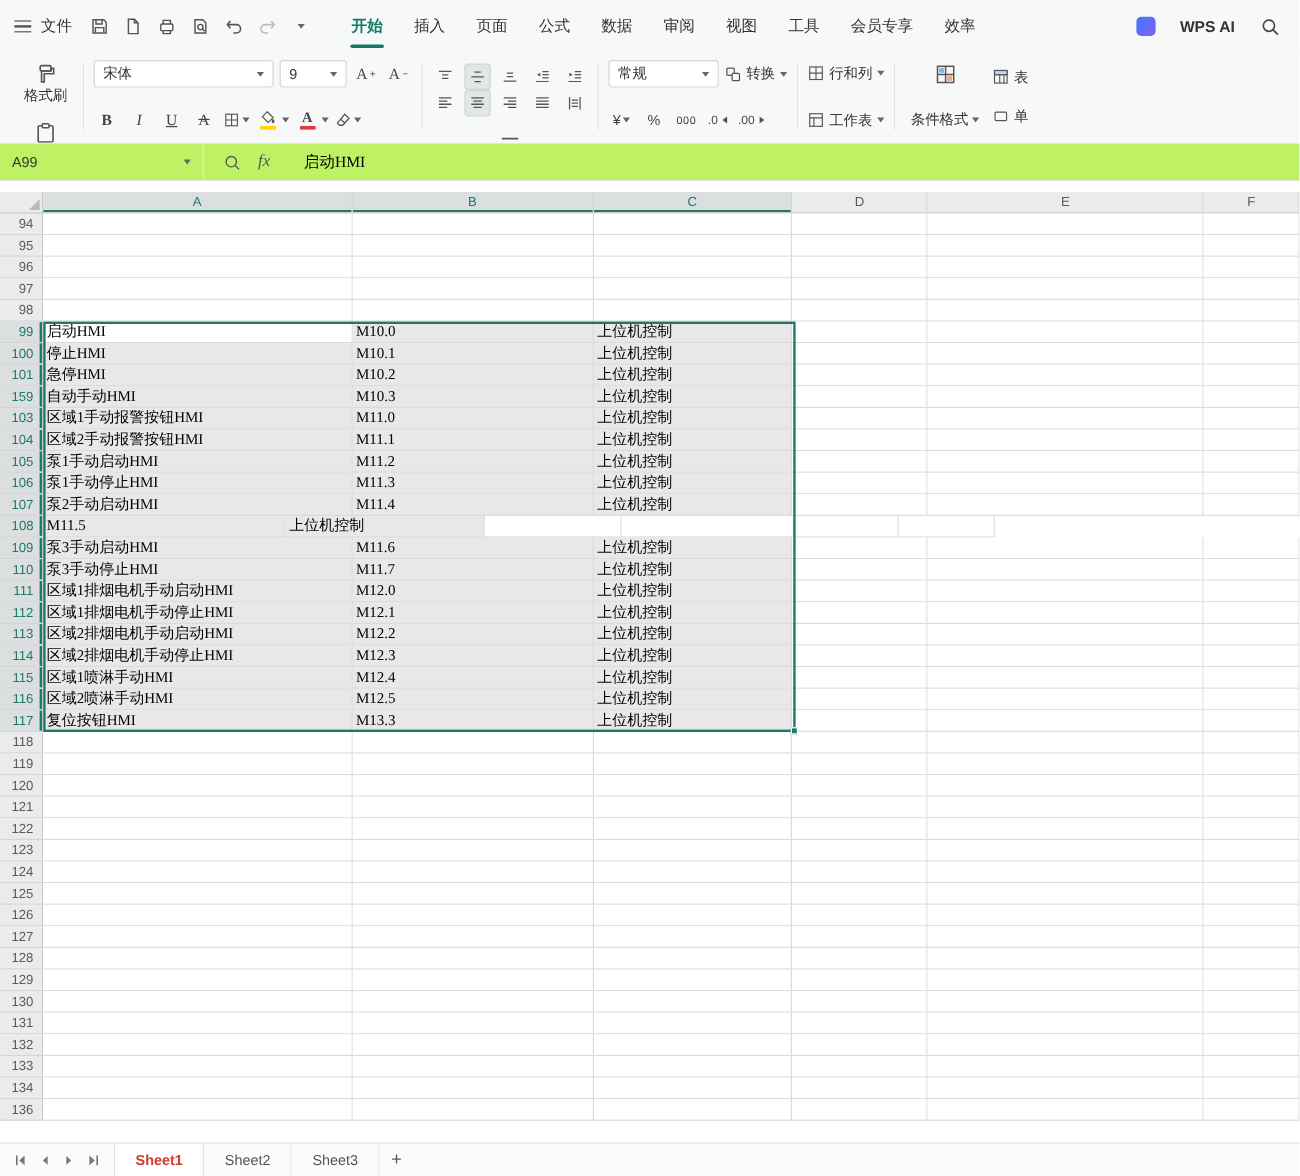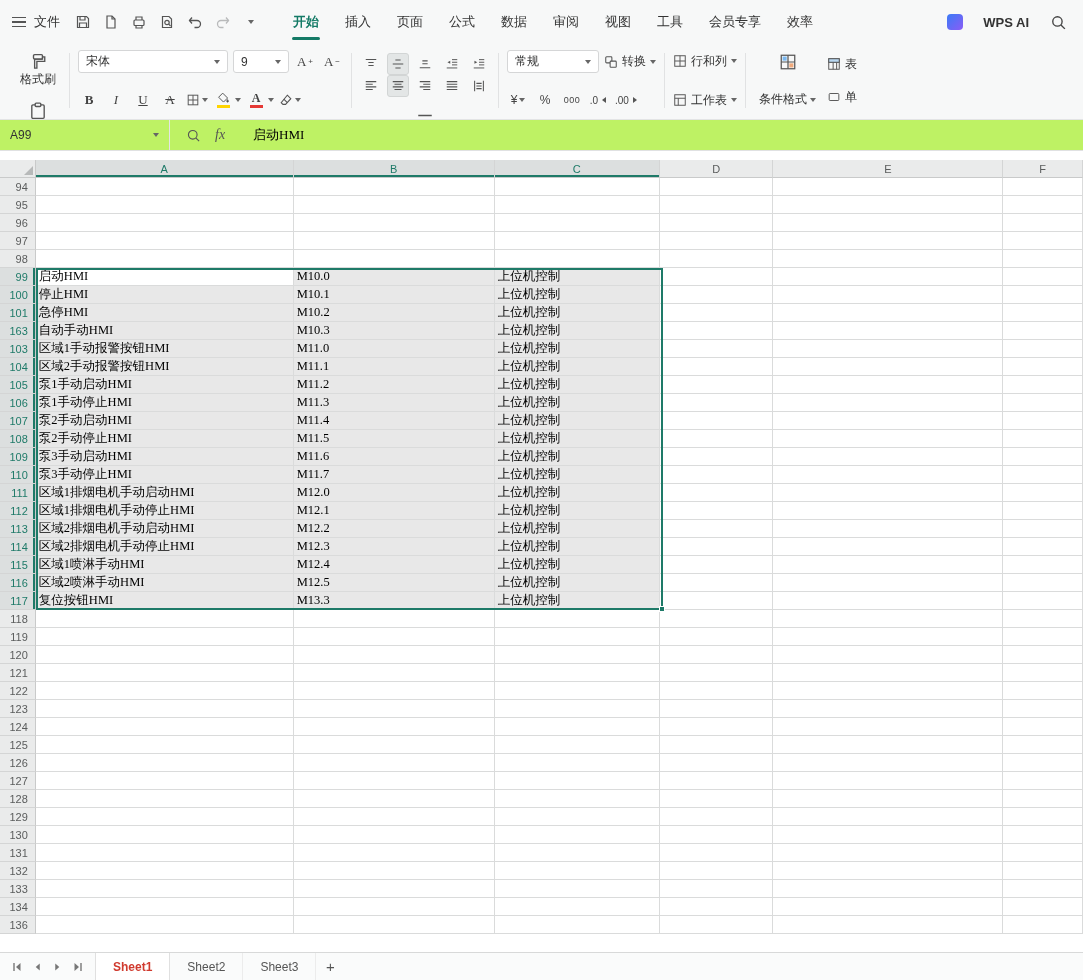--- a/index.html
+++ b/index.html
@@ -490,21 +490,21 @@
     <div class="grow">
       <div class="rhead hsel2">101</div>
       <div class="cell scell" style="width:259px">急停HMI</div>
       <div class="cell scell" style="width:202px">M10.2</div>
       <div class="cell scell" style="width:166px">上位机控制</div>
       <div class="cell" style="width:114px"></div>
       <div class="cell" style="width:231px"></div>
       <div class="cell" style="width:80px"></div>
     </div>
     <div class="grow">
-      <div class="rhead hsel2">163</div>
+      <div class="rhead hsel2">159</div>
       <div class="cell scell" style="width:259px">自动手动HMI</div>
       <div class="cell scell" style="width:202px">M10.3</div>
       <div class="cell scell" style="width:166px">上位机控制</div>
       <div class="cell" style="width:114px"></div>
       <div class="cell" style="width:231px"></div>
       <div class="cell" style="width:80px"></div>
     </div>
     <div class="grow">
       <div class="rhead hsel2">103</div>
       <div class="cell scell" style="width:259px">区域1手动报警按钮HMI</div>
@@ -545,21 +545,20 @@
       <div class="rhead hsel2">107</div>
       <div class="cell scell" style="width:259px">泵2手动启动HMI</div>
       <div class="cell scell" style="width:202px">M11.4</div>
       <div class="cell scell" style="width:166px">上位机控制</div>
       <div class="cell" style="width:114px"></div>
       <div class="cell" style="width:231px"></div>
       <div class="cell" style="width:80px"></div>
     </div>
     <div class="grow">
       <div class="rhead hsel2">108</div>
-      <div class="cell scell" style="width:259px">泵2手动停止HMI</div>
       <div class="cell scell" style="width:202px">M11.5</div>
       <div class="cell scell" style="width:166px">上位机控制</div>
       <div class="cell" style="width:114px"></div>
       <div class="cell" style="width:231px"></div>
       <div class="cell" style="width:80px"></div>
     </div>
     <div class="grow">
       <div class="rhead hsel2">109</div>
       <div class="cell scell" style="width:259px">泵3手动启动HMI</div>
       <div class="cell scell" style="width:202px">M11.6</div>

